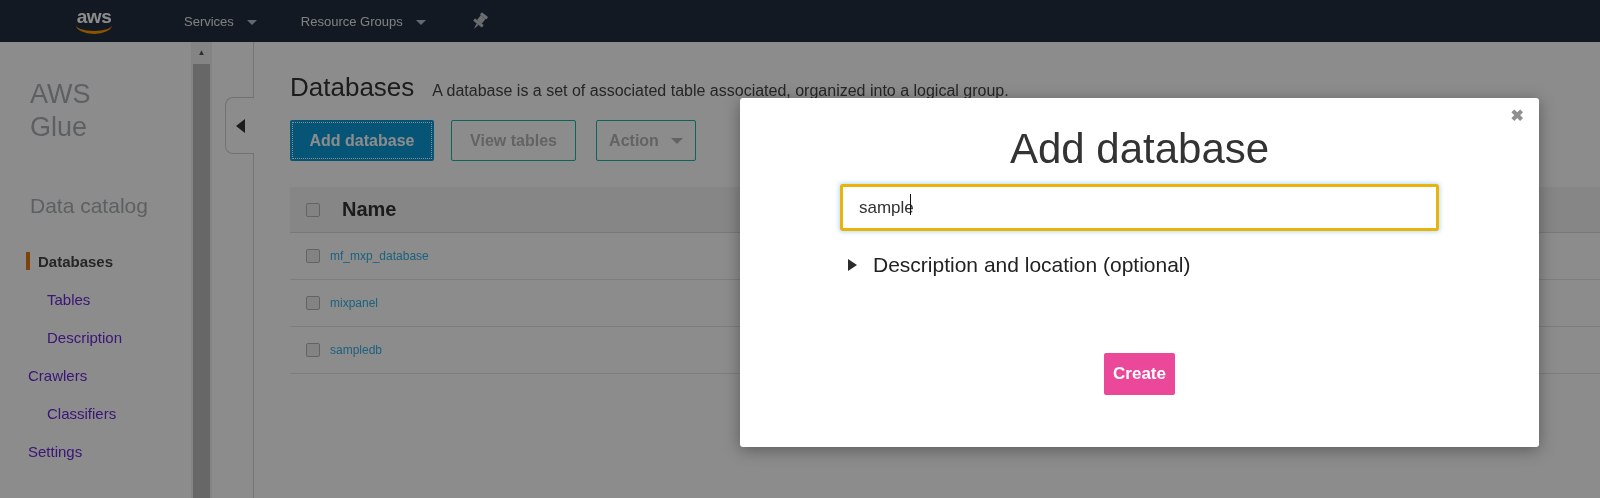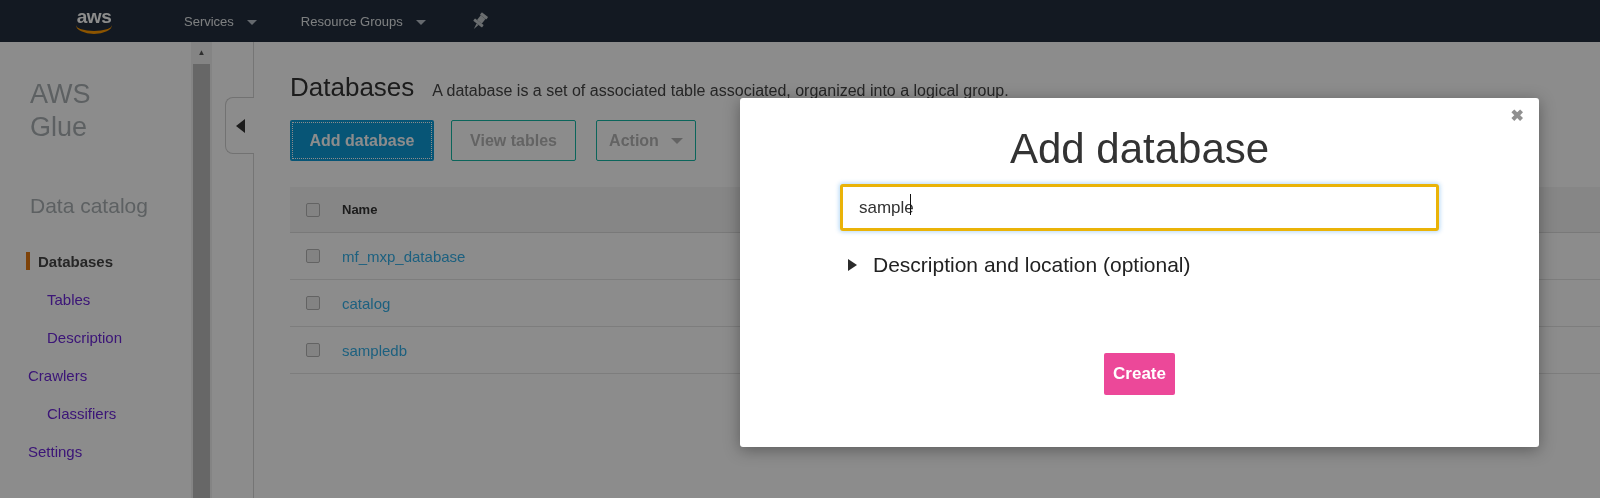--- a/index.html
+++ b/index.html
@@ -48,22 +48,22 @@
   .btn-primary { width:144px; background:#0e9cd8; color:#ffffff; border:none; outline:1px dotted #ffffff; outline-offset:-3px; }
   .btn-disabled { background:transparent; border:1px solid #14b8a6; color:#b5b5b5; cursor:default; }
   .btn-viewtables { width:125px; margin-left:17px; }
   .btn-action { width:100px; margin-left:20px; }
   .caret-down-dis { width:0; height:0; border-left:6px solid transparent; border-right:6px solid transparent; border-top:6px solid #b5b5b5; margin-left:12px; }
 
   .db-table { margin-top:26px; width:1310px; }
   .t-head { height:46px; background:#f4f4f4; border-bottom:1px solid #dcdcdc; display:flex; align-items:center; }
   .t-row { height:47px; border-bottom:1px solid #e4e4e4; display:flex; align-items:center; }
   .checkbox { width:14px; height:14px; border:1px solid #b5b5b5; border-radius:2px; background:#efefef; margin-left:16px; cursor:pointer; flex:none; }
-  .col-name-head { margin-left:22px; font-size:13px; font-weight:bold; color:#333333; }
-  .db-link { margin-left:22px; font-size:15px; color:#35b0e8; cursor:pointer; text-decoration:none; }
+  .col-name-head { margin-left:22px; font-size:20px; font-weight:bold; color:#333333; }
+  .db-link { margin-left:10px; font-size:12px; color:#35b0e8; cursor:pointer; text-decoration:none; }
 
   
   .overlay { position:absolute; left:0; top:0; width:1600px; height:498px; background:rgba(0,0,0,0.45); z-index:50; }
   .modal { position:absolute; left:740px; top:98px; width:799px; height:349px; background:#ffffff; border-radius:3px; box-shadow:0 3px 16px rgba(0,0,0,0.35); z-index:60; }
   .modal-close { position:absolute; top:8px; right:15px; font-size:16px; font-weight:bold; color:#909090; cursor:pointer; line-height:20px; }
   .modal-title { margin-top:28px; text-align:center; font-size:42px; line-height:46px; font-weight:400; color:#333333; }
   .modal-body { padding:0 100px; }
   .field-label { display:block; margin-top:30px; font-size:16px; font-weight:bold; color:#222222; }
   .field-wrap { position:relative; margin-top:12px; }
   .db-input { width:100%; height:47px; border:3px solid #eab308; border-radius:3px; padding-left:16px; font-size:17px; color:#333333; font-family:"Liberation Sans", sans-serif; box-shadow:0 0 4px 1px rgba(90,170,240,0.45); outline:none; }
@@ -156,21 +156,21 @@
     <div class="t-head">
       <span class="checkbox"></span>
       <span class="col-name-head">Name</span>
     </div>
     <div class="t-row">
       <span class="checkbox"></span>
       <a class="db-link">mf_mxp_database</a>
     </div>
     <div class="t-row">
       <span class="checkbox"></span>
-      <a class="db-link">catalog</a>
+      <a class="db-link">mixpanel</a>
     </div>
     <div class="t-row">
       <span class="checkbox"></span>
       <a class="db-link">sampledb</a>
     </div>
   </div>
 </div>
 
 <div class="overlay"></div>
 

